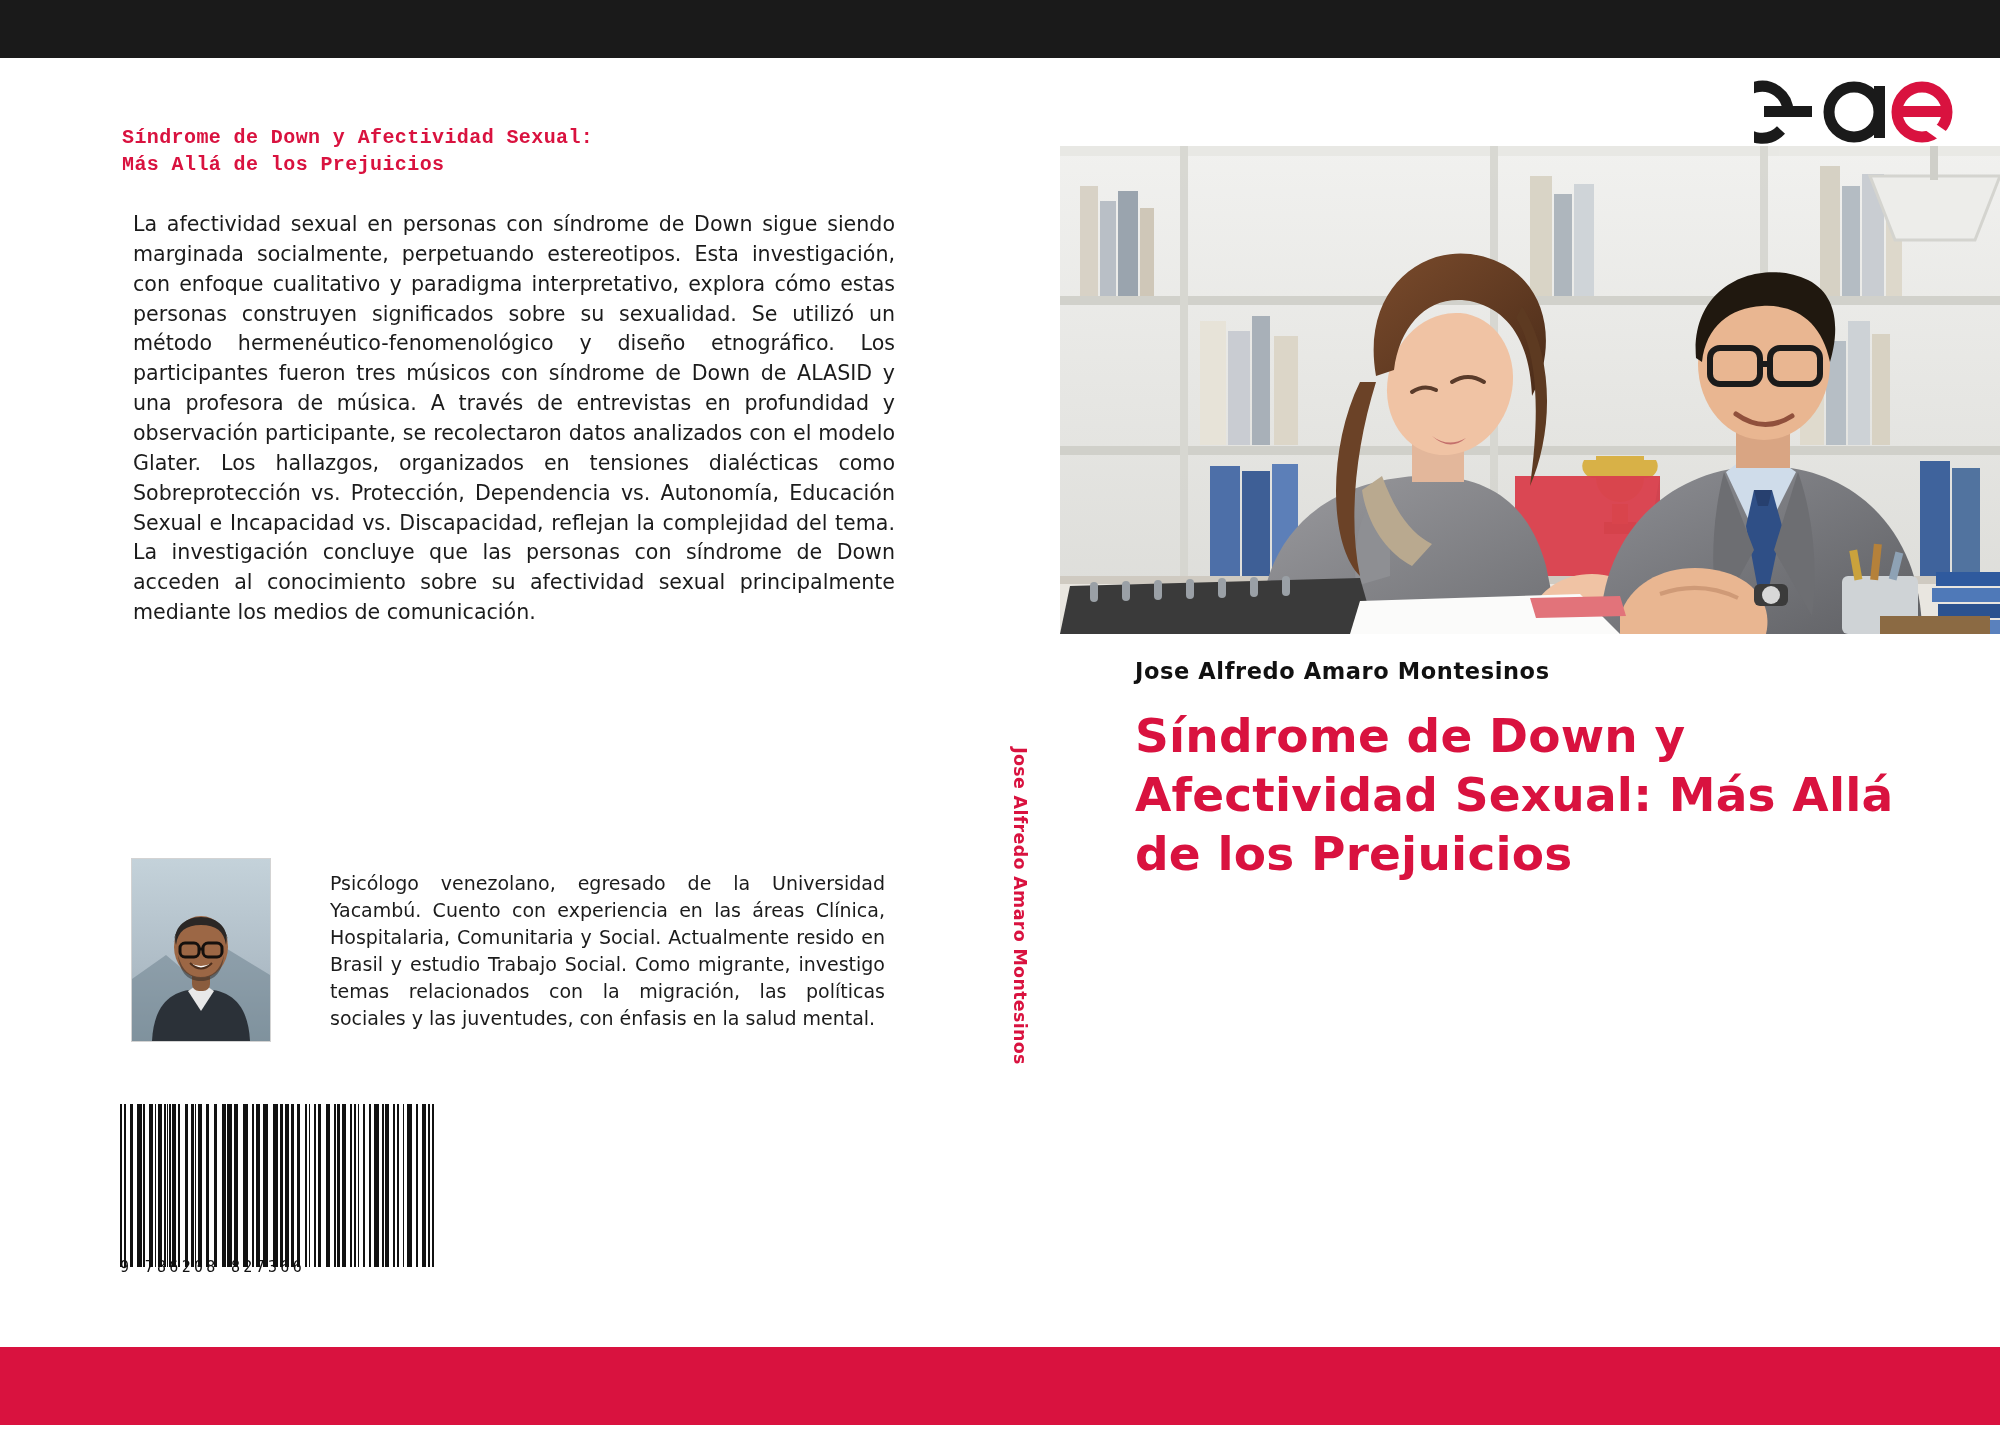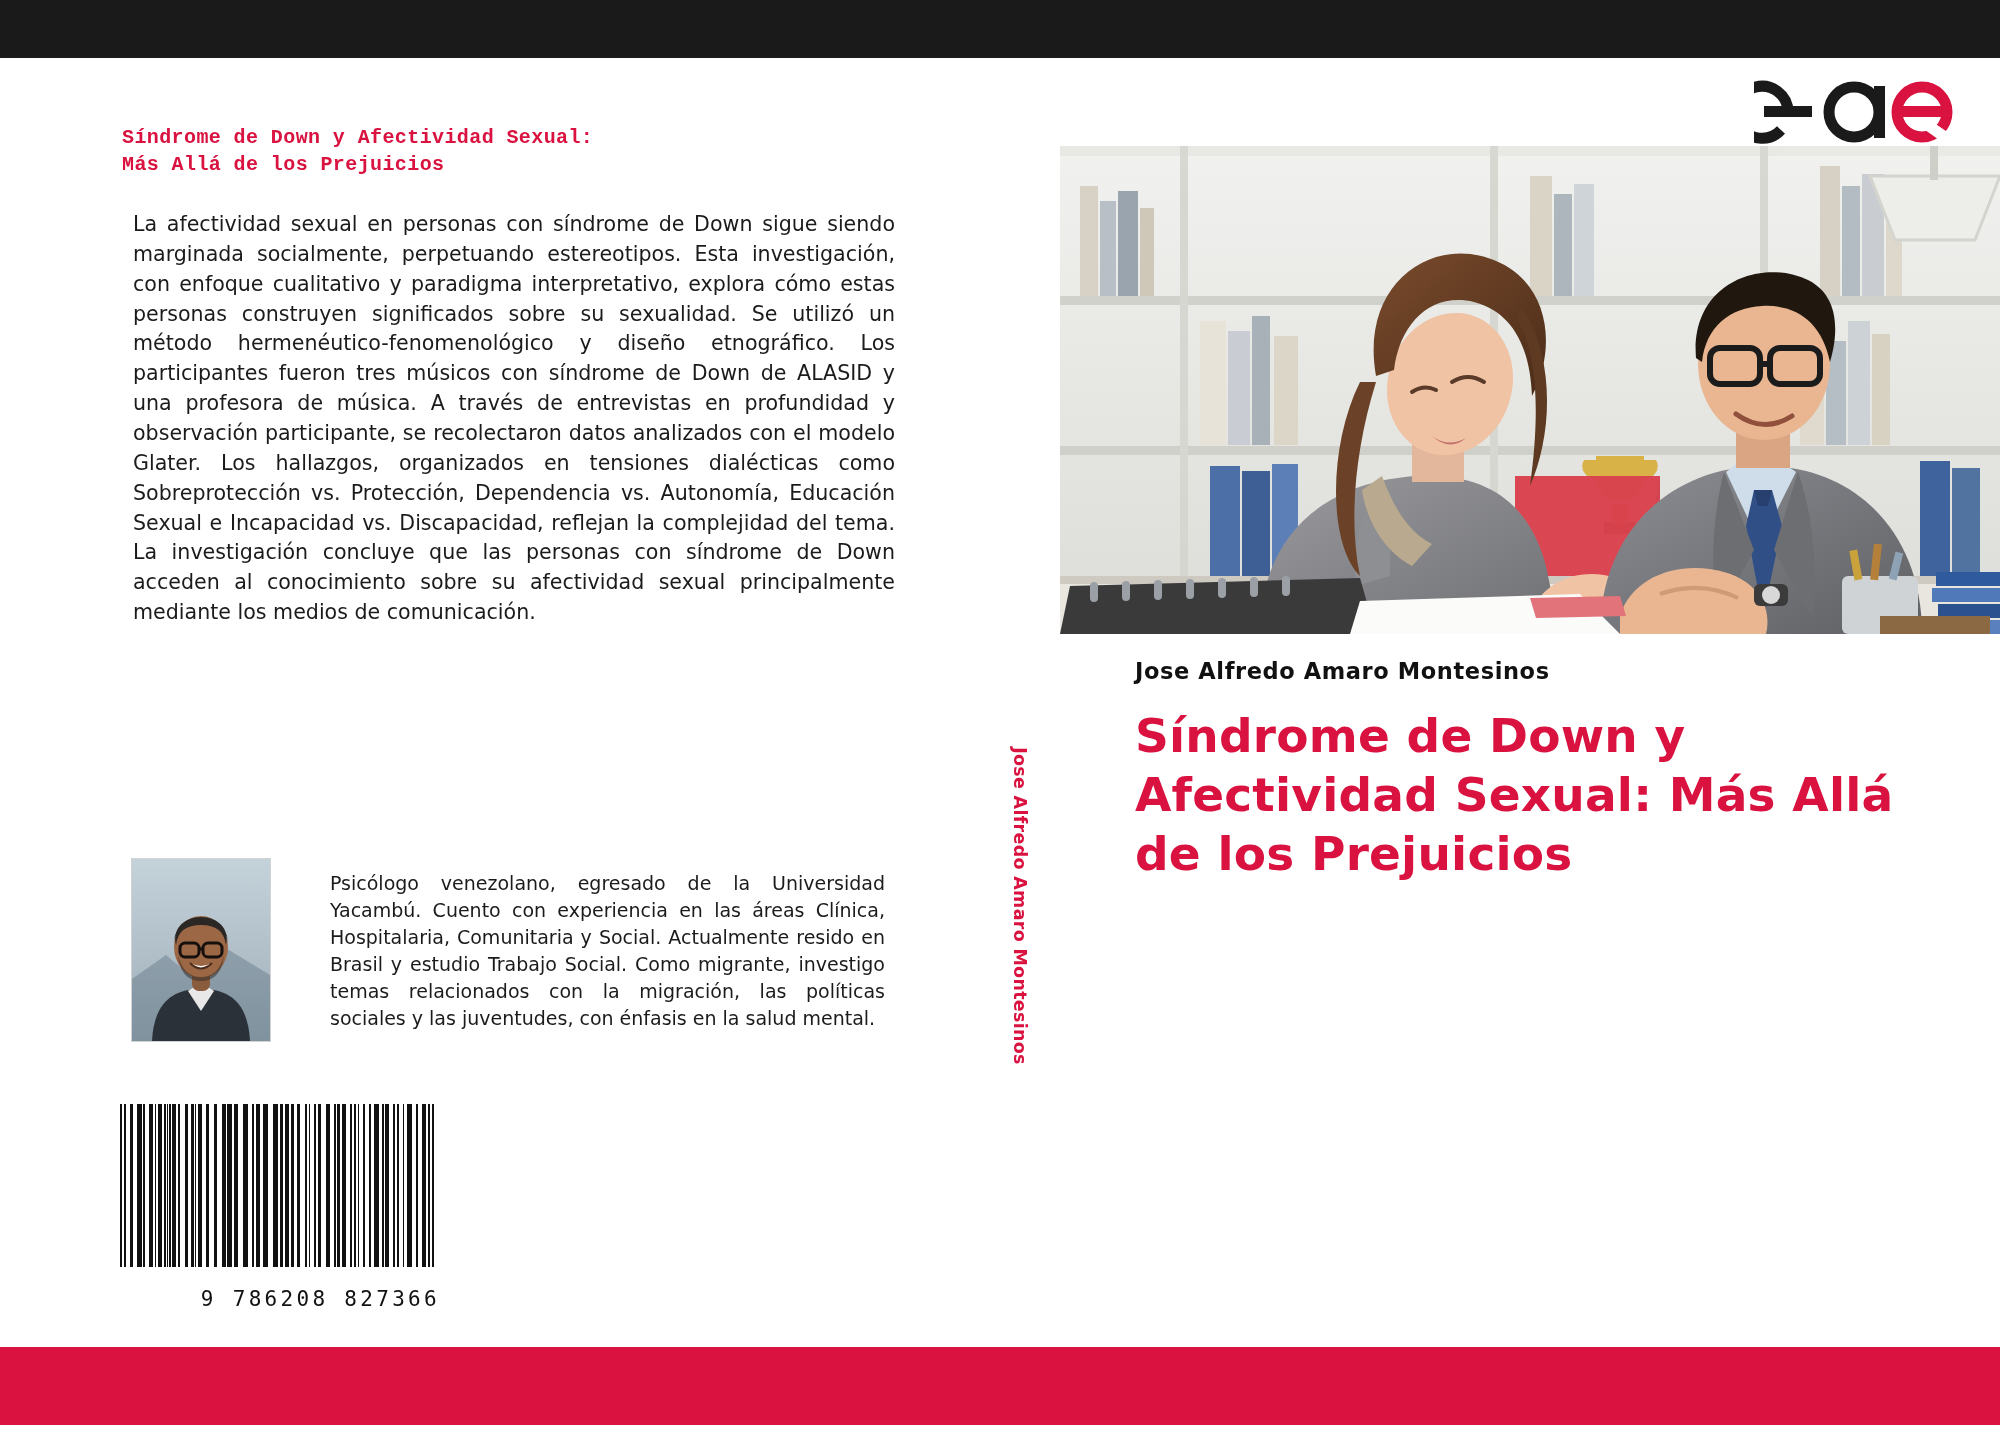--- a/index.html
+++ b/index.html
@@ -107,28 +107,27 @@
   }
   .barcode-bars i {
     position: absolute;
     top: 0;
     height: 163px;
     background: #111;
     display: block;
   }
   .barcode-digits {
     position: absolute;
-    left: 0; top: 183px;
+    left: 0; top: 154px;
     width: 320px;
     font-family: "DejaVu Sans Mono", monospace;
-    font-size: 21px;
+    font-size: 15px;
     letter-spacing: 3.3px;
     color: #111;
     white-space: nowrap;
-    text-align: right;
   }
 
   
   .pub-back {
     position: absolute;
     left: 465px; top: 1128px;
     font-size: 29.5px;
     letter-spacing: .2px;
     color: #1b1b1b;
     white-space: nowrap;

